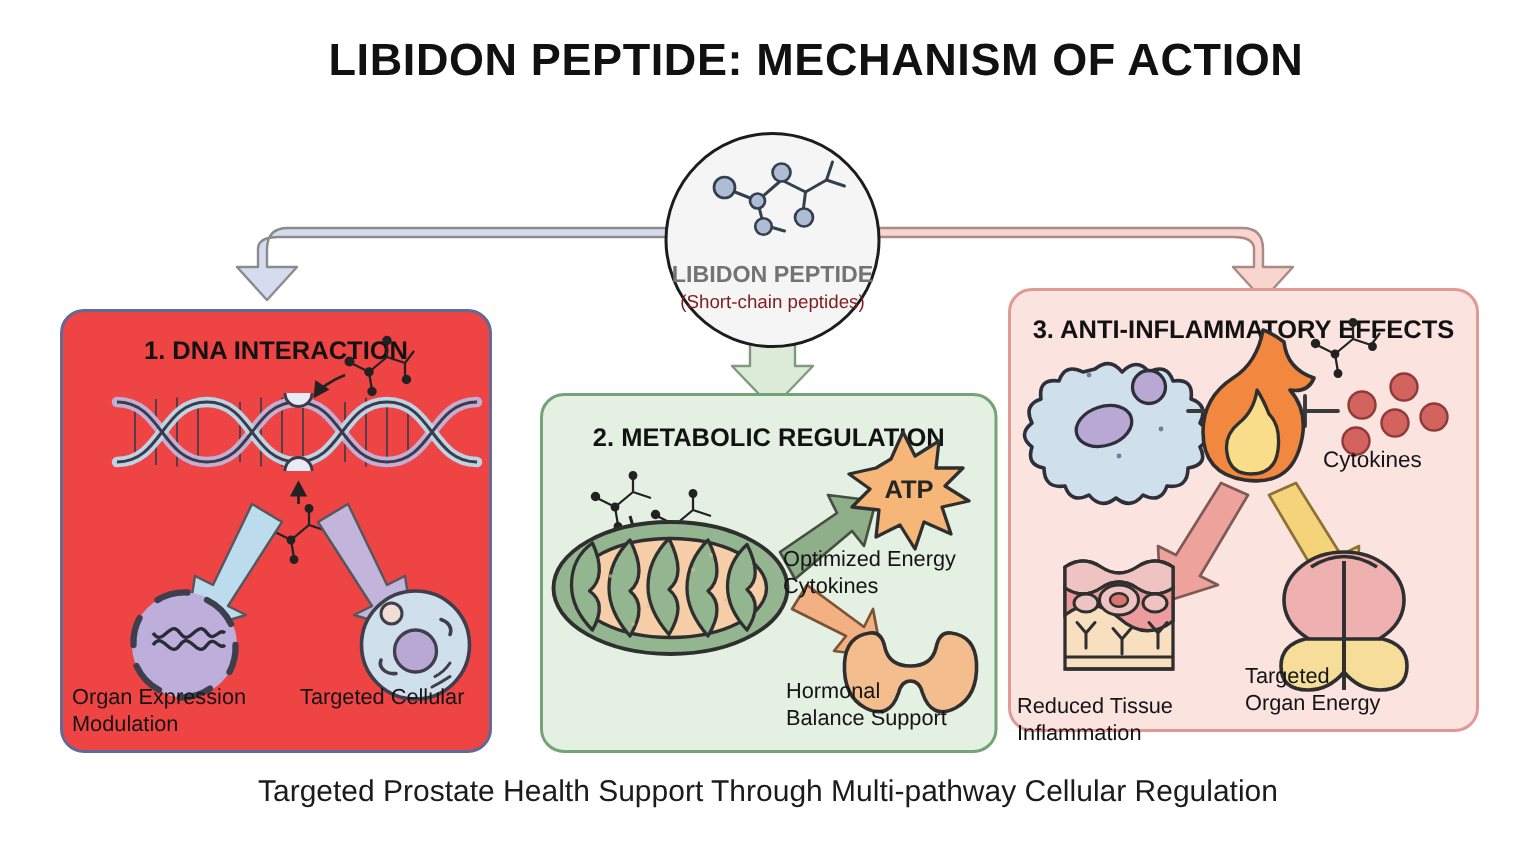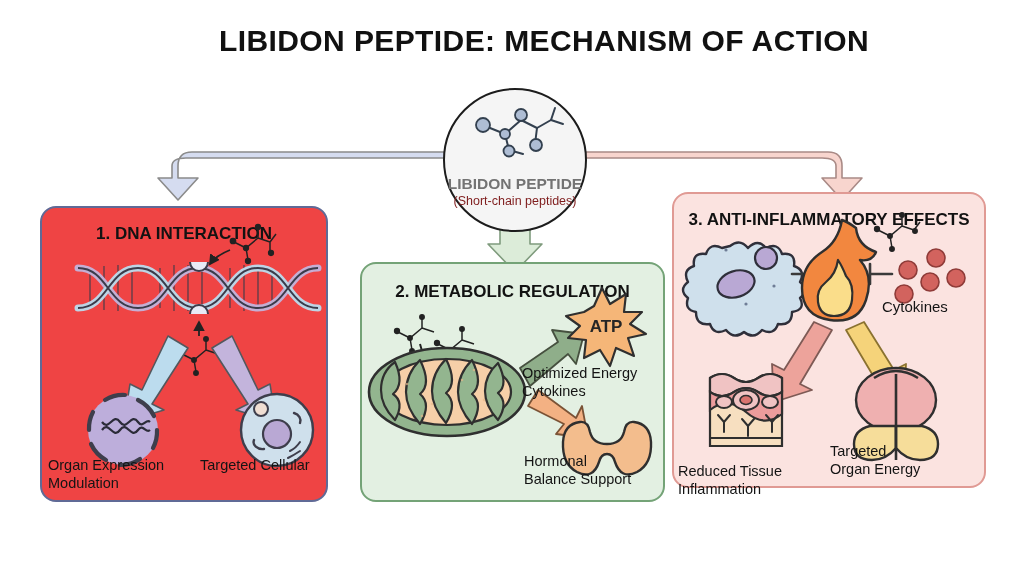--- a/index.html
+++ b/index.html
@@ -374,14 +374,15 @@
     <div class="cap" style="left:4px;top:248px;width:144px;margin-top:20px;">
       <div>Reduced Tissue</div>
       <div>Inflammation</div>
     </div>
     <div class="cap" style="left:156px;top:248px;width:144px;">
       <div>Targeted</div>
       <div>Organ Energy</div>
     </div>
   </div>
 
+  <div class="footer">Targeted Prostate Health Support Through Multi-pathway Cellular Regulation</div>
 
 </div>
 
 </body></html>

